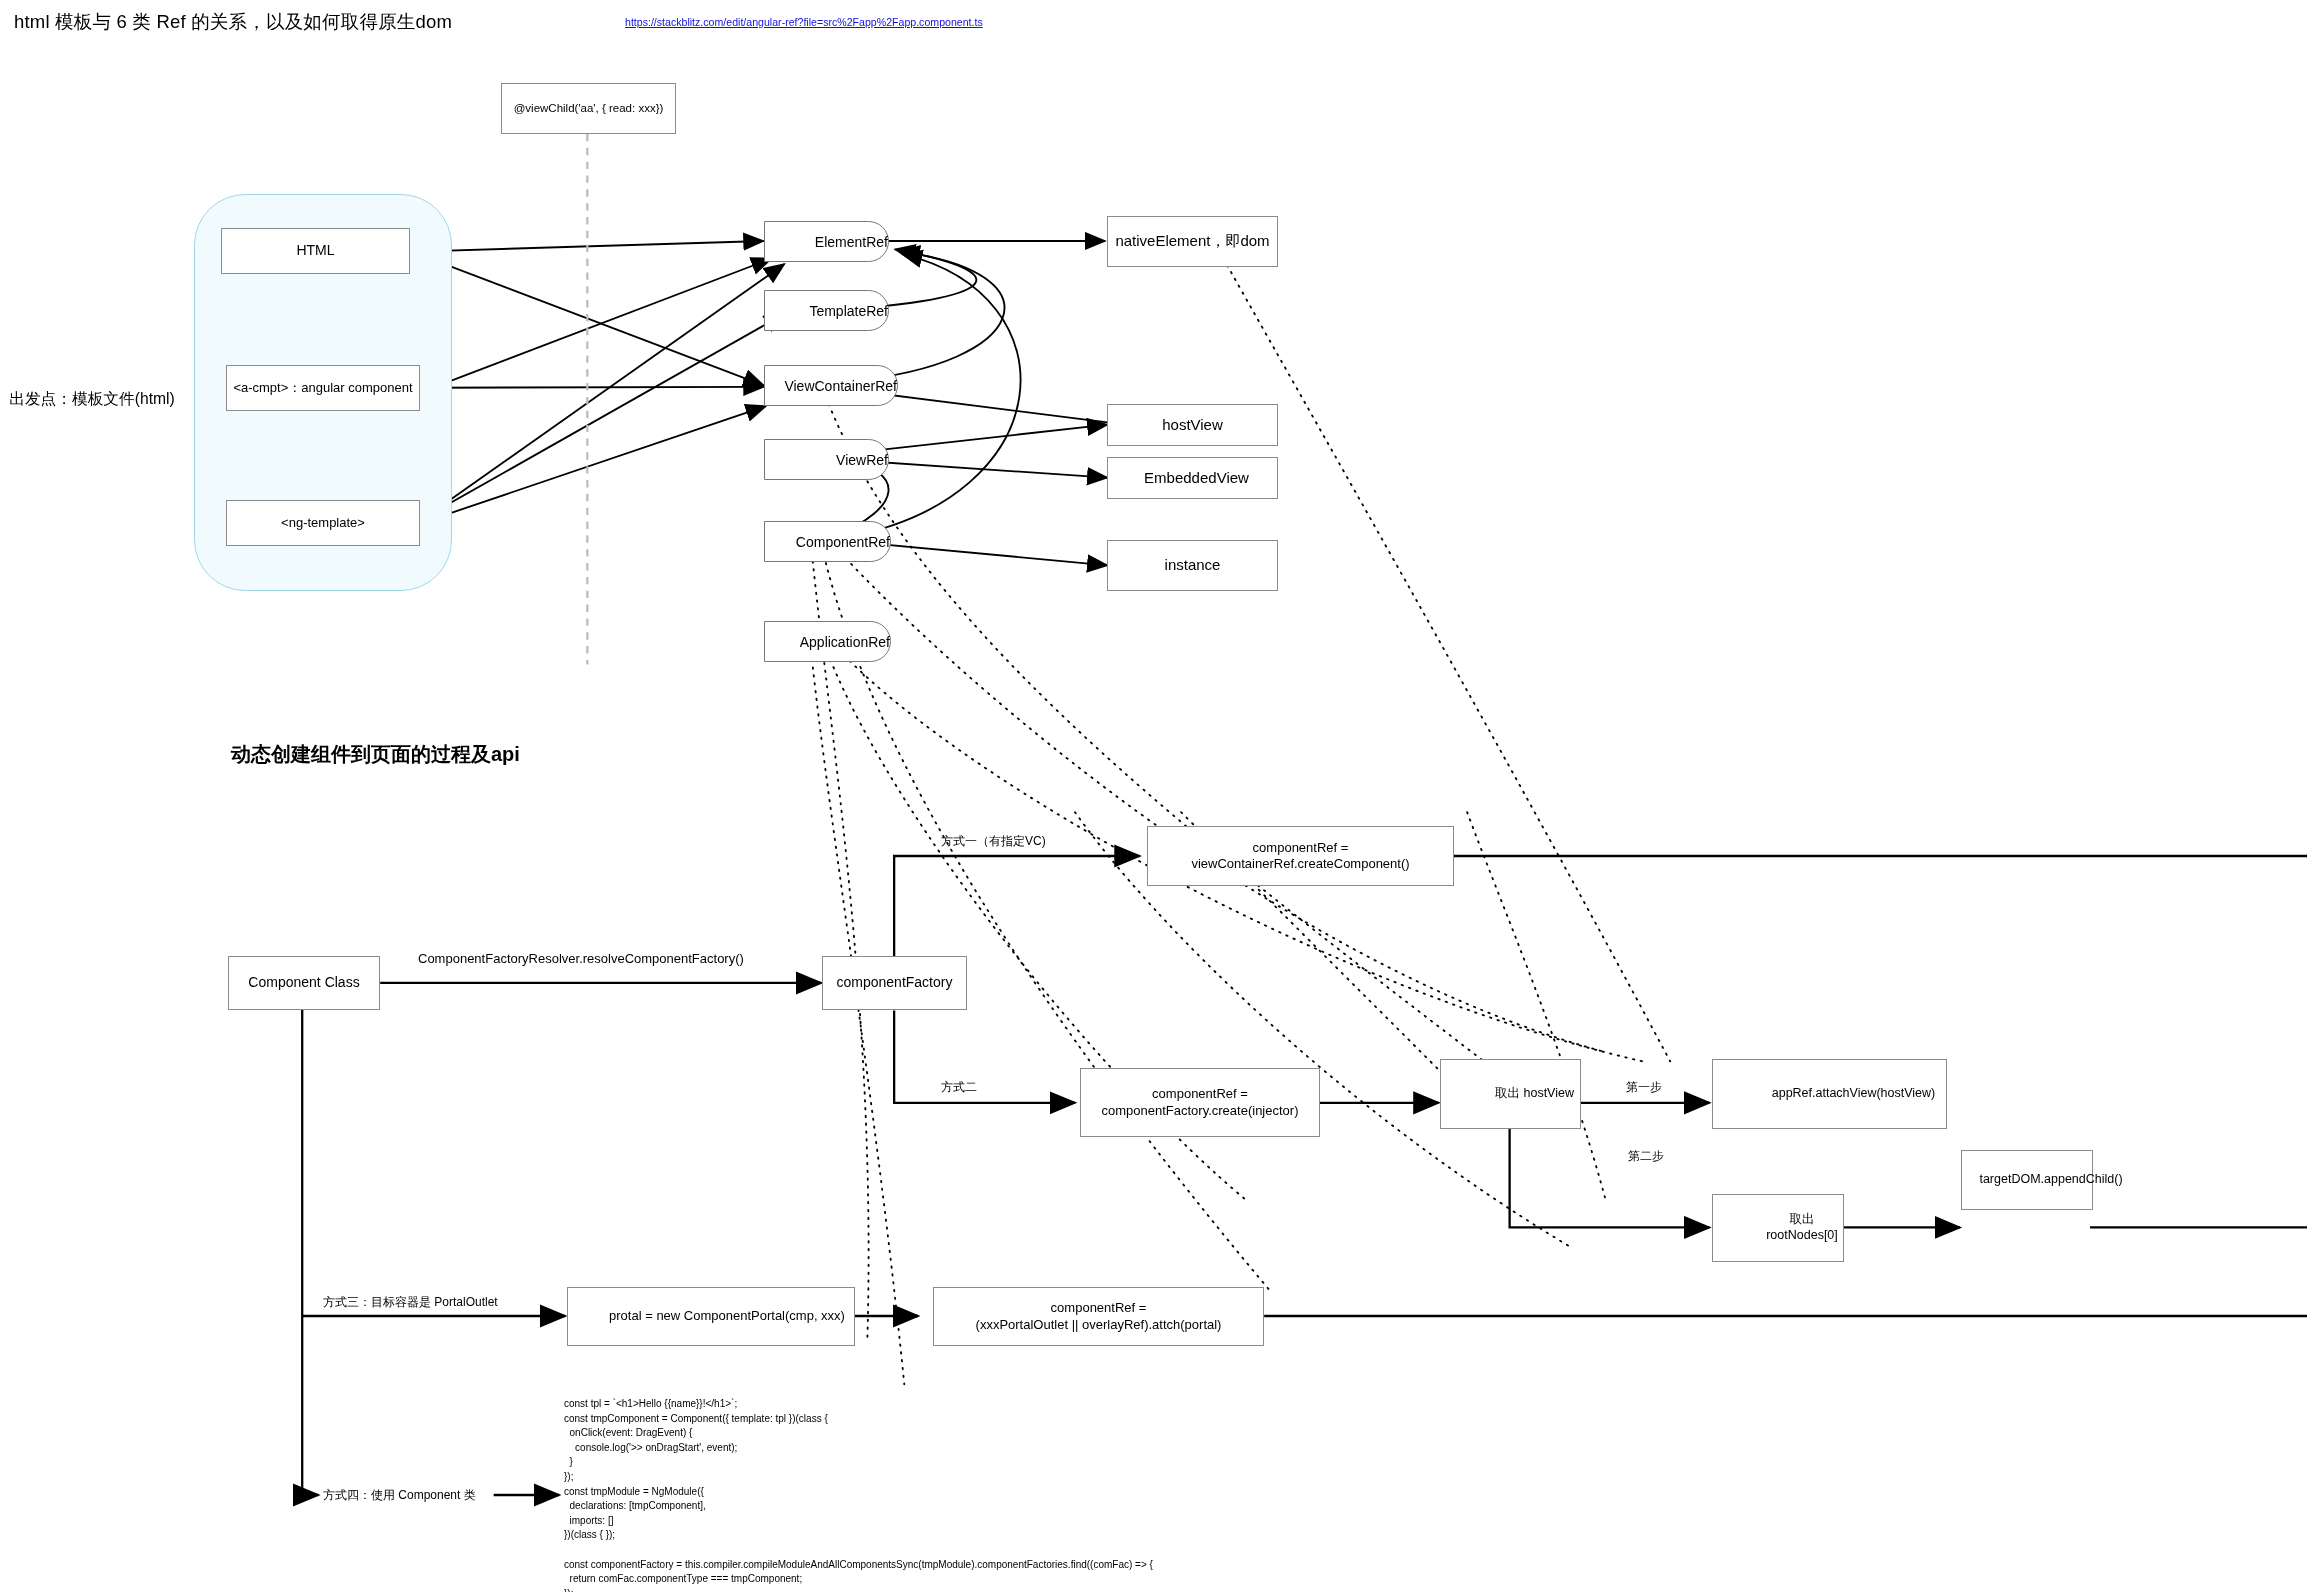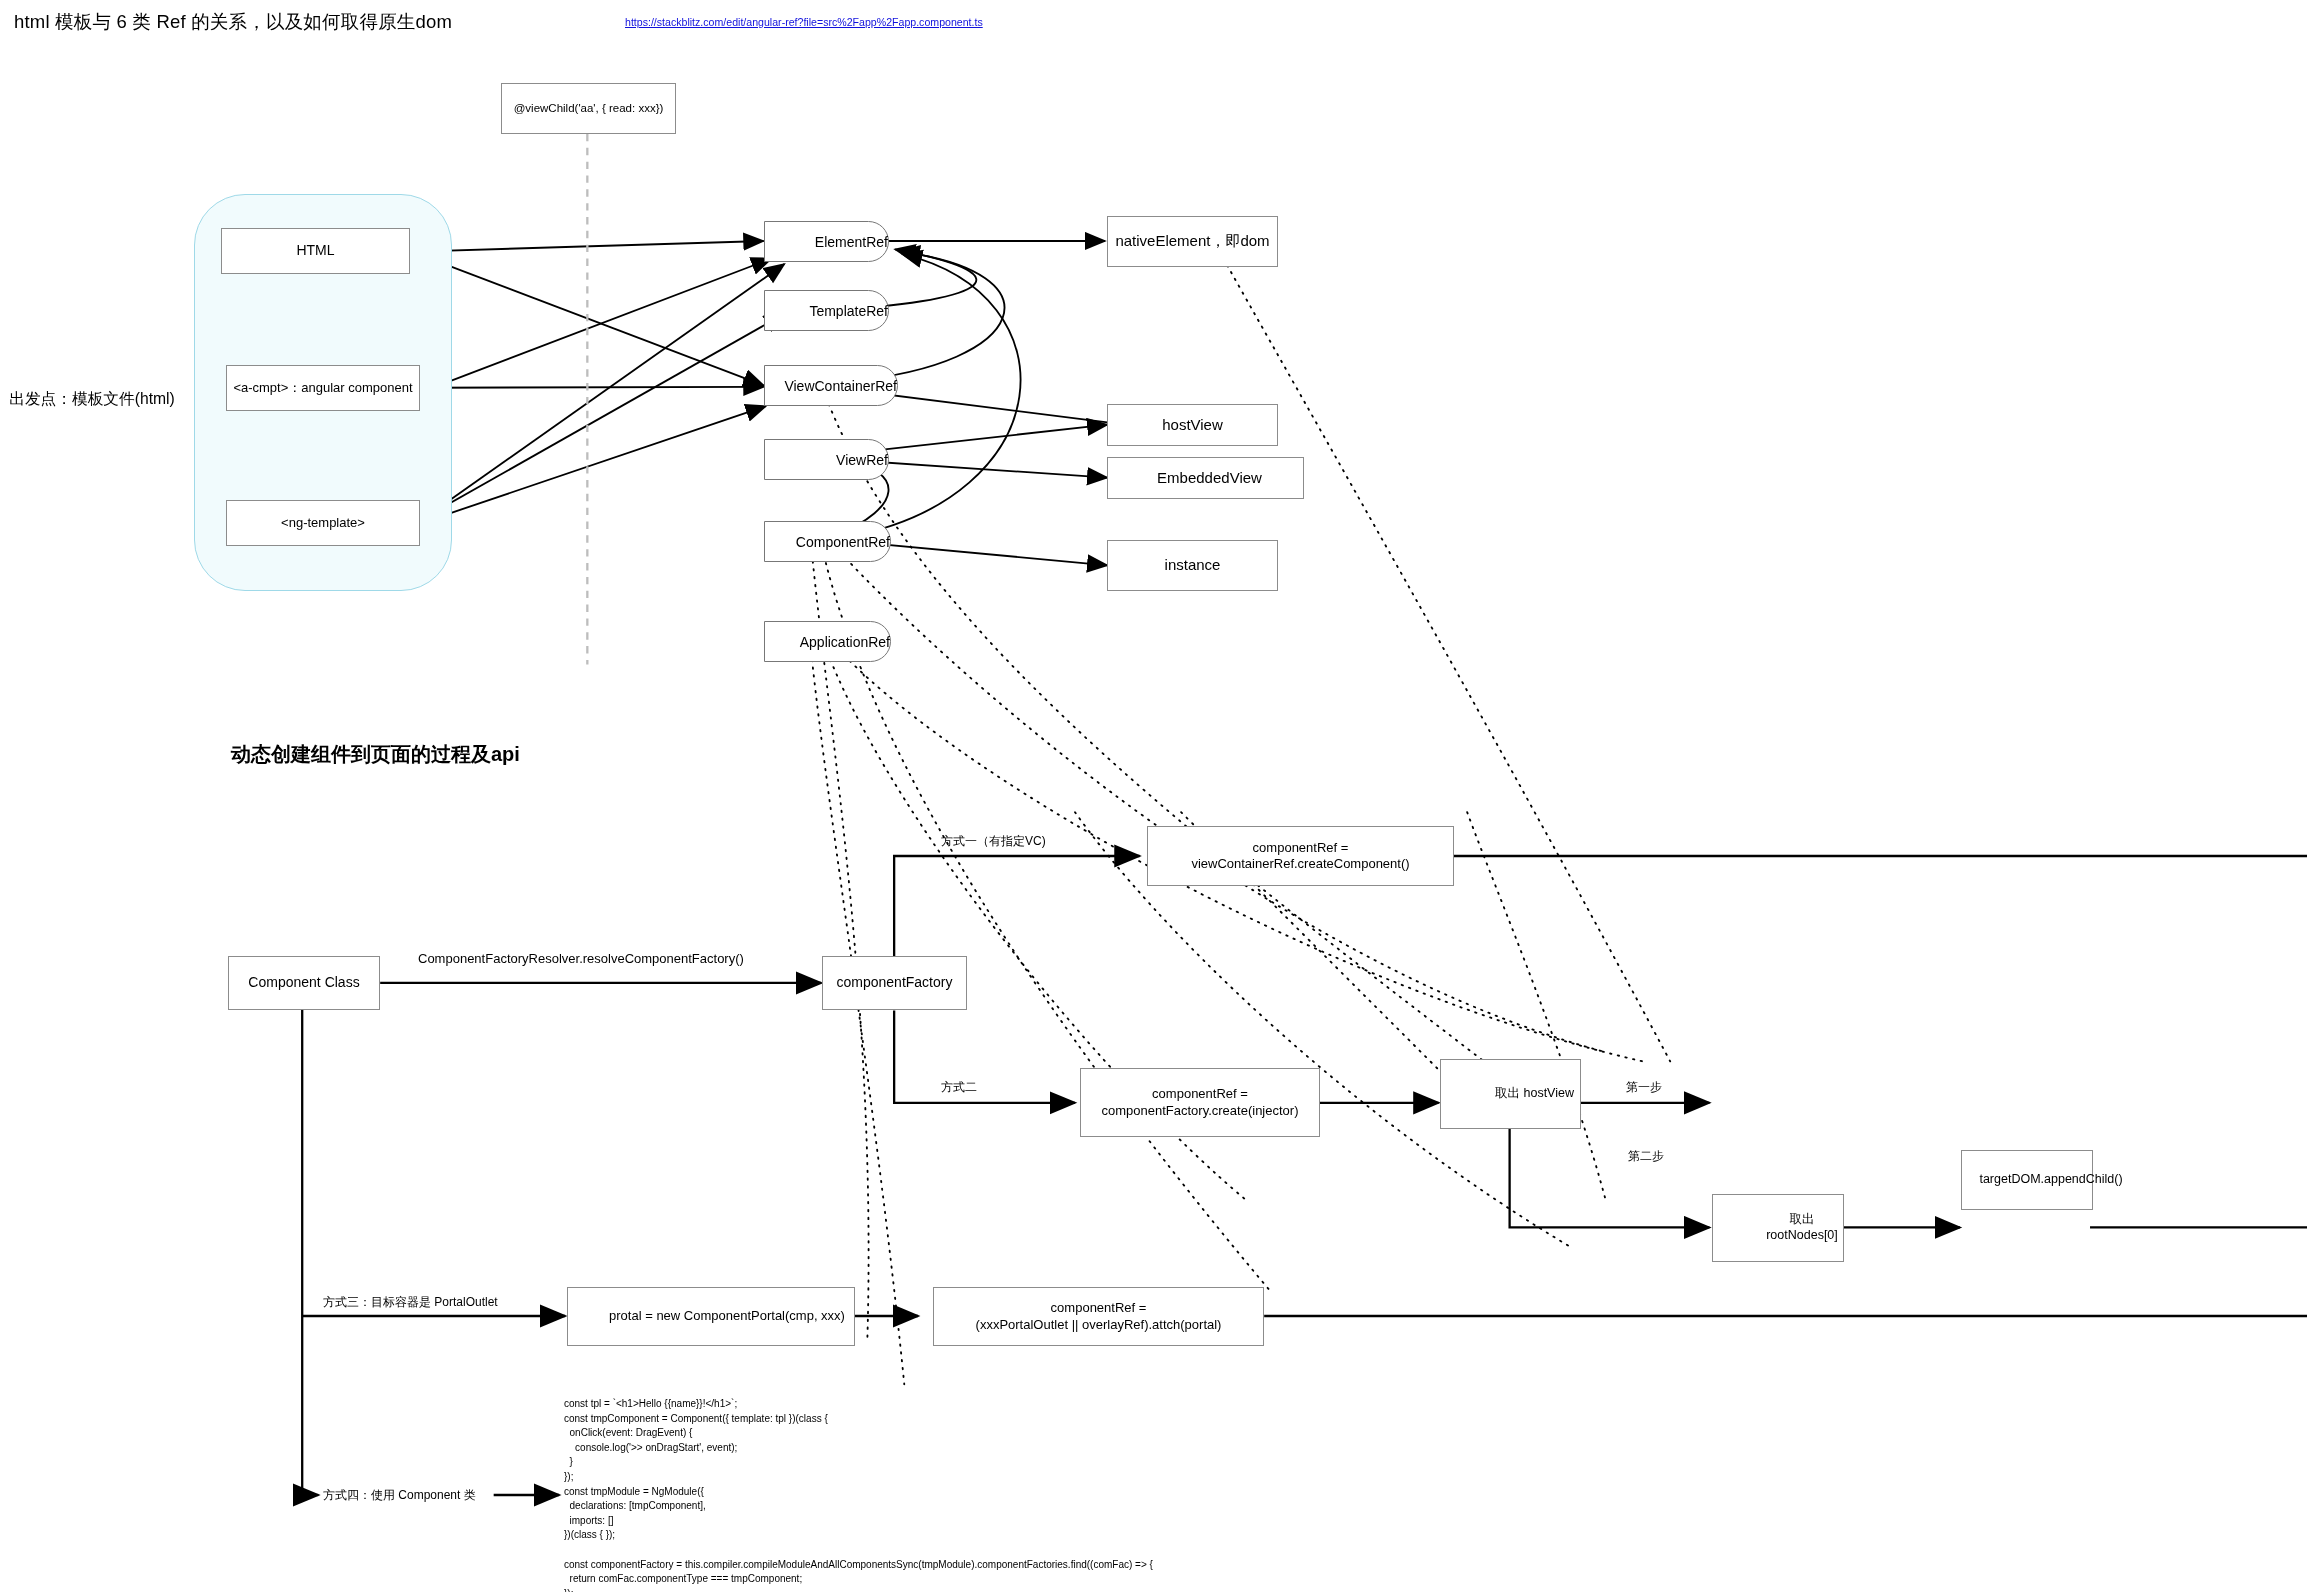--- a/index.html
+++ b/index.html
@@ -196,21 +196,21 @@
   </div>
 
   <div class="node n-right" style="left:1107px;top:216px;width:171px;height:51px;">
     <span class="txt">nativeElement，即dom</span>
   </div>
 
   <div class="node n-right" style="left:1107px;top:404px;width:171px;height:42px;">
     <span class="txt">hostView</span>
   </div>
 
-  <div class="node n-right" style="left:1107px;top:457px;width:197px;height:42px;padding-left:8px;">
+  <div class="node n-right" style="left:1107px;top:457px;width:171px;height:42px;padding-left:8px;">
     <span class="txt">EmbeddedView</span>
   </div>
 
   <div class="node n-right" style="left:1107px;top:540px;width:171px;height:51px;">
     <span class="txt">instance</span>
   </div>
 
   <div class="node n-flow" style="left:228px;top:956px;width:152px;height:54px;">
     <span class="txt">Component Class</span>
   </div>
@@ -234,20 +234,23 @@
     <span class="txt">componentRef =
 componentFactory.create(injector)</span>
   </div>
 
   <div class="node n-flow-sm" style="left:1440px;top:1059px;width:141px;height:70px;">
     <span class="txt">取出 hostView</span>
   </div>
 
   <div class="edgelabel lbl-cn" style="left:1626px;top:1079px;">第一步</div>
 
+  <div class="node n-flow-sm" style="left:1712px;top:1059px;width:235px;height:70px;">
+    <span class="txt">appRef.attachView(hostView)</span>
+  </div>
 
   <div class="edgelabel lbl-cn" style="left:1628px;top:1148px;">第二步</div>
 
   <div class="node n-flow-sm" style="left:1712px;top:1194px;width:132px;height:68px;">
     <span class="txt">取出 rootNodes[0]</span>
   </div>
 
   <div class="node n-flow-sm" style="left:1961px;top:1150px;width:132px;height:60px;">
     <span class="txt">targetDOM.appendChild()</span>
   </div>

